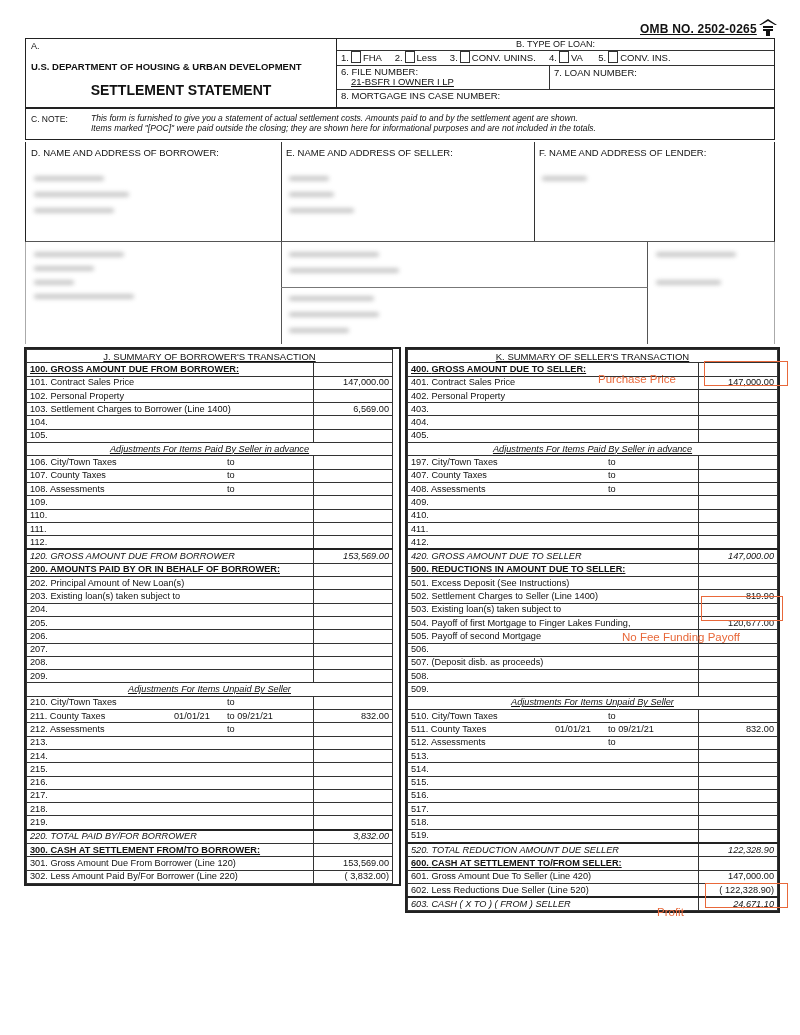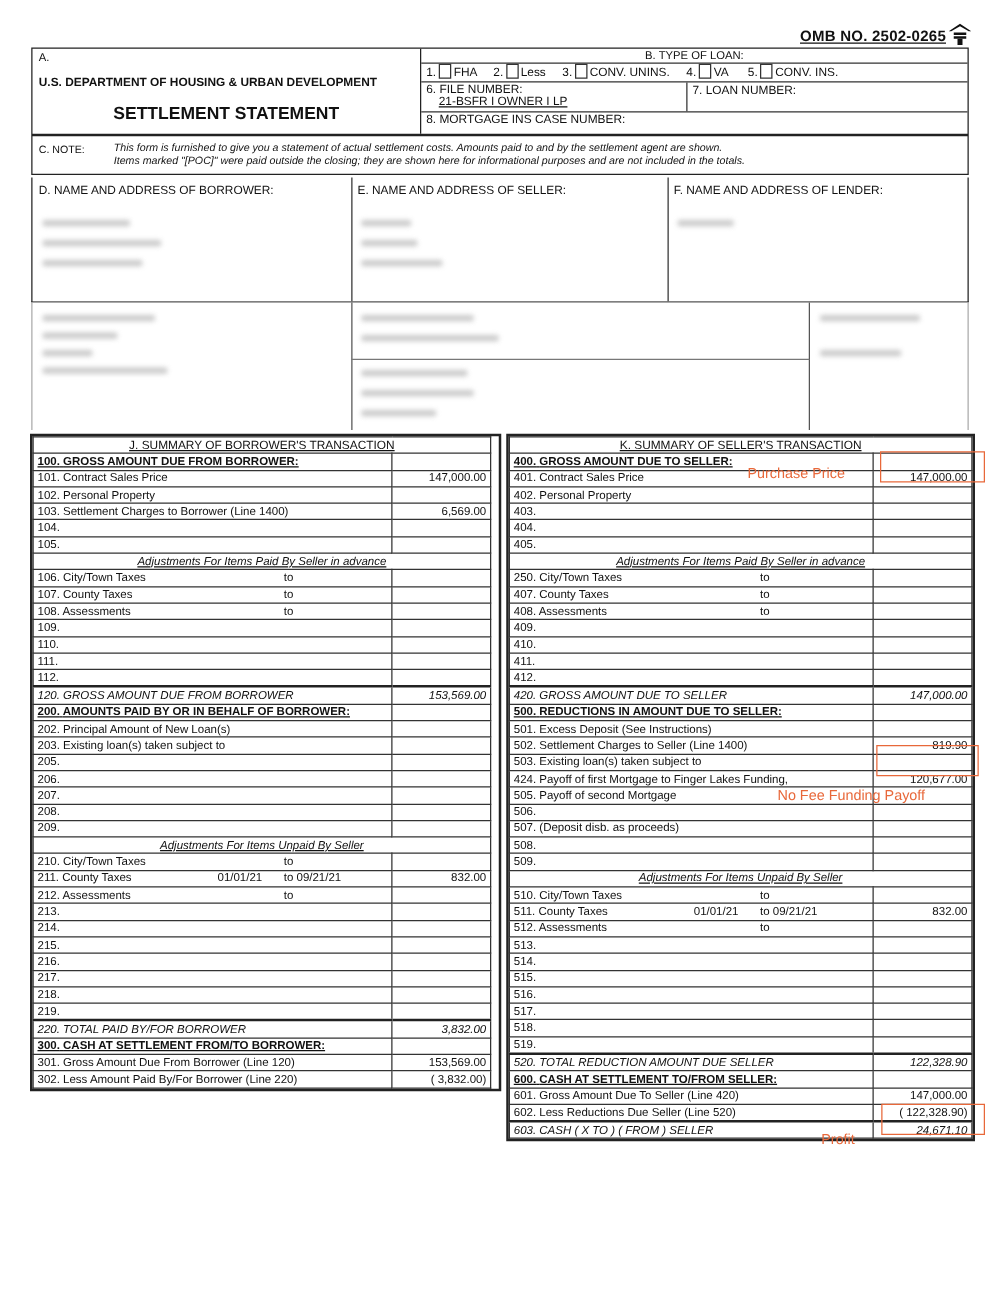--- a/index.html
+++ b/index.html
@@ -196,20 +196,24 @@
         </tr>
         <tr>
           <td class="desc" style="position: relative;"><span>202.</span> <span>Principal Amount of New Loan(s)</span></td>
           <td class="amt"></td>
         </tr>
         <tr>
           <td class="desc" style="position: relative;"><span>203.</span> <span>Existing loan(s) taken subject to</span></td>
           <td class="amt"></td>
         </tr>
         <tr>
+          <td class="desc" style="position: relative;"><span>204.</span> <span></span></td>
+          <td class="amt"></td>
+        </tr>
+        <tr>
           <td class="desc" style="position: relative;"><span>205.</span> <span></span></td>
           <td class="amt"></td>
         </tr>
         <tr>
           <td class="desc" style="position: relative;"><span>206.</span> <span></span></td>
           <td class="amt"></td>
         </tr>
         <tr>
           <td class="desc" style="position: relative;"><span>207.</span> <span></span></td>
           <td class="amt"></td>
@@ -312,21 +316,21 @@
           <td class="amt"></td>
         </tr>
         <tr>
           <td class="desc" style="position: relative;"><span>405.</span> <span></span></td>
           <td class="amt"></td>
         </tr>
         <tr class="adj">
           <td class="desc" colspan="2" style="position: relative;"><span></span> <span>Adjustments For Items Paid By Seller in advance</span></td>
         </tr>
         <tr>
-          <td class="desc" style="position: relative;"><span>250.</span> <span>City/Town Taxes</span><span class="to">to</span></td>
+          <td class="desc" style="position: relative;"><span>197.</span> <span>City/Town Taxes</span><span class="to">to</span></td>
           <td class="amt"></td>
         </tr>
         <tr>
           <td class="desc" style="position: relative;"><span>407.</span> <span>County Taxes</span><span class="to">to</span></td>
           <td class="amt"></td>
         </tr>
         <tr>
           <td class="desc" style="position: relative;"><span>408.</span> <span>Assessments</span><span class="to">to</span></td>
           <td class="amt"></td>
         </tr>
@@ -360,21 +364,21 @@
         </tr>
         <tr>
           <td class="desc" style="position: relative;"><span>502.</span> <span>Settlement Charges to Seller (Line 1400)</span></td>
           <td class="amt">819.90</td>
         </tr>
         <tr>
           <td class="desc" style="position: relative;"><span>503.</span> <span>Existing loan(s) taken subject to</span></td>
           <td class="amt"></td>
         </tr>
         <tr>
-          <td class="desc" style="position: relative;"><span>424.</span> <span>Payoff of first Mortgage to Finger Lakes Funding,</span></td>
+          <td class="desc" style="position: relative;"><span>504.</span> <span>Payoff of first Mortgage to Finger Lakes Funding,</span></td>
           <td class="amt">120,677.00</td>
         </tr>
         <tr>
           <td class="desc" style="position: relative;"><span>505.</span> <span>Payoff of second Mortgage</span></td>
           <td class="amt"></td>
         </tr>
         <tr>
           <td class="desc" style="position: relative;"><span>506.</span> <span></span></td>
           <td class="amt"></td>
         </tr>

